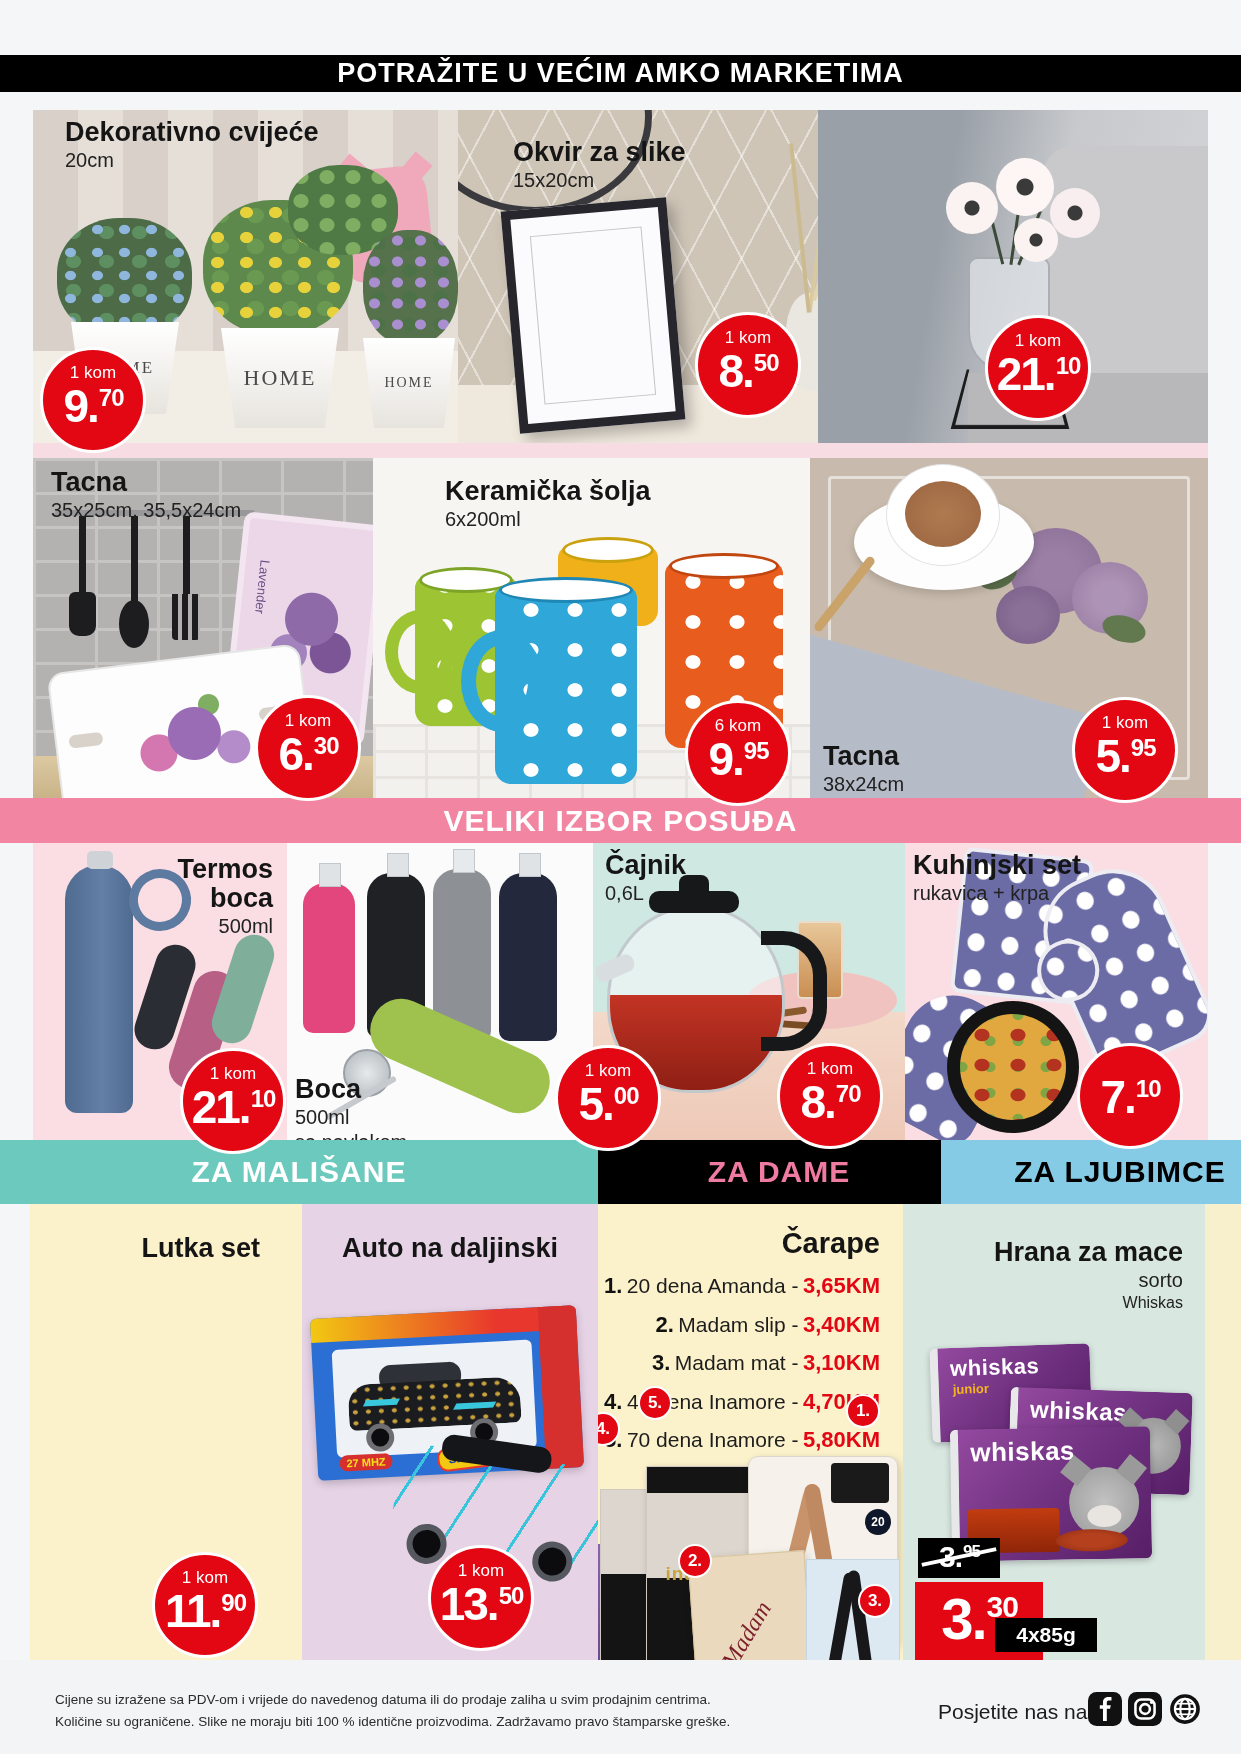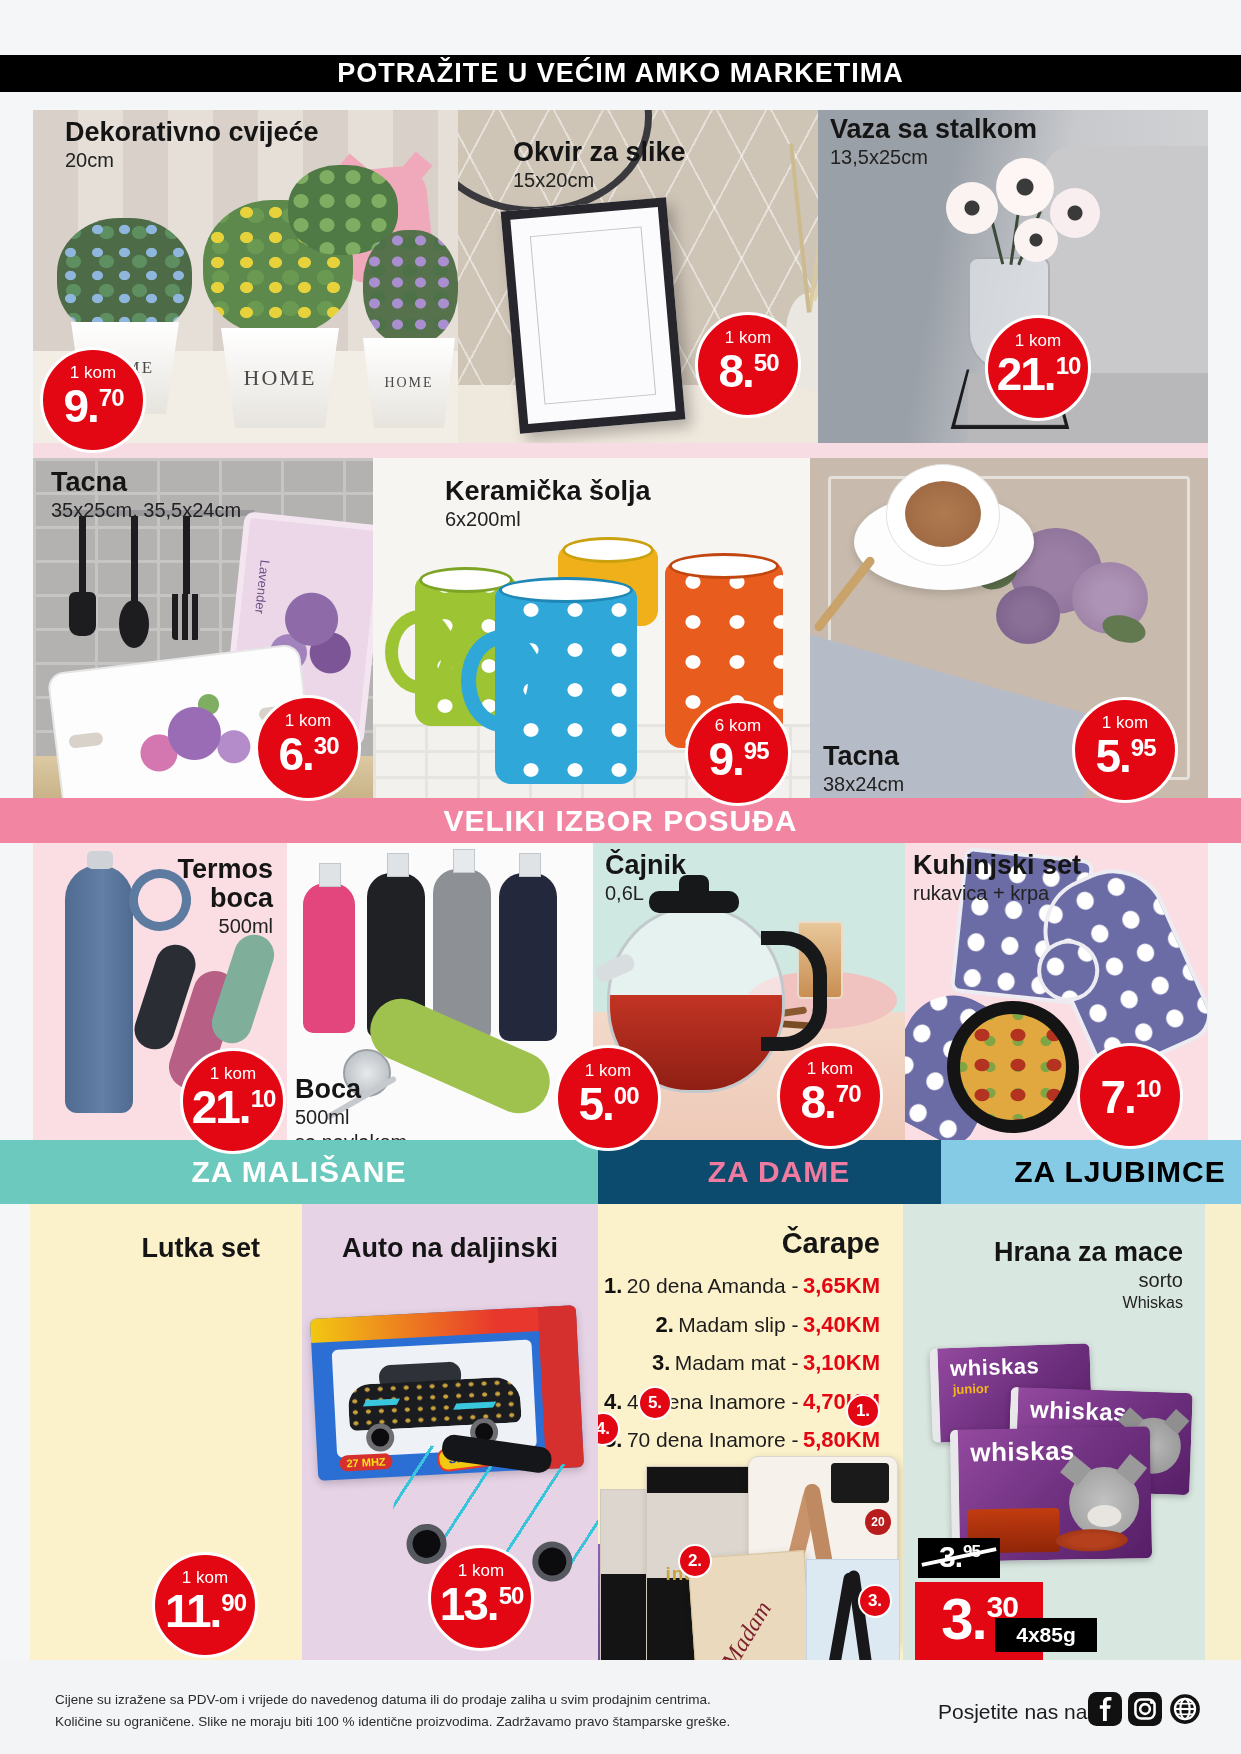--- a/index.html
+++ b/index.html
@@ -121,24 +121,20 @@
         <div class="abs" style="left:150px;bottom:70px;width:78px;height:112px;background:rgba(222,226,230,.78);border:2px solid rgba(140,145,150,.6);border-radius:10px 10px 42px 42px;"></div>
         <div class="abs" style="left:142px;bottom:18px;width:94px;height:58px;border-left:3px solid #1c1c1e;border-right:3px solid #1c1c1e;border-bottom:3px solid #1c1c1e;transform:perspective(60px) rotateX(18deg);"></div>
         <div class="abs" style="left:176px;bottom:178px;width:3px;height:60px;background:#3d4a3a;transform:rotate(-14deg);"></div>
         <div class="abs" style="left:196px;bottom:178px;width:3px;height:66px;background:#3d4a3a;transform:rotate(8deg);"></div>
         <div class="abs" style="left:210px;bottom:176px;width:3px;height:58px;background:#3d4a3a;transform:rotate(22deg);"></div>
         <div class="abs" style="left:128px;top:72px;width:52px;height:52px;border-radius:50%;background:radial-gradient(#3a3a3a 7px,#fbf3f1 8px);"></div>
         <div class="abs" style="left:178px;top:48px;width:58px;height:58px;border-radius:50%;background:radial-gradient(#3a3a3a 8px,#fdf6f4 9px);"></div>
         <div class="abs" style="left:232px;top:78px;width:50px;height:50px;border-radius:50%;background:radial-gradient(#3a3a3a 7px,#f8eef0 8px);"></div>
         <div class="abs" style="left:196px;top:108px;width:44px;height:44px;border-radius:50%;background:radial-gradient(#3a3a3a 6px,#fbf3f1 7px);"></div>
       </div>
-      <div class="ptitle" style="left:12px;top:5px;">
-        <h2>Vaza sa stalkom</h2>
-        <div class="sz">13,5x25cm</div>
-      </div>
     </div>
 
     <div class="badge" style="left:7px;top:237px;">
       <div class="bq">1 kom</div>
       <div class="bp"><span class="main">9.</span><span class="sup">70</span></div>
     </div>
     <div class="badge" style="left:662px;top:202px;">
       <div class="bq">1 kom</div>
       <div class="bp"><span class="main">8.</span><span class="sup">50</span></div>
     </div>
@@ -328,21 +324,21 @@
       <div class="bp"><span class="main">8.</span><span class="sup">70</span></div>
     </div>
     <div class="badge nq" style="left:1044px;top:200px;">
       <div class="bp"><span class="main">7.</span><span class="sup">10</span></div>
     </div>
   </div>
 
   <div class="band" style="left:0;width:598px;background:#6cc9bd;color:#fff;">
     <span>ZA MALIŠANE</span>
   </div>
-  <div class="band" style="left:598px;width:362px;background:#0c4a6e;color:#ef7ba1;justify-content:center;">
+  <div class="band" style="left:598px;width:362px;background:#000000;color:#ef7ba1;justify-content:center;">
     <span>ZA DAME</span>
   </div>
   <div class="band" style="left:941px;width:358px;background:#85cbe6;color:#000000;">
     <span>ZA LJUBIMCE</span>
   </div>
 
   <div class="abs" style="left:30px;top:1204px;width:272px;height:456px;background:#fbf1cb;overflow:hidden;">
     <div class="ptitle" style="right:42px;top:30px;text-align:right;">
       <h2>Lutka set</h2>
     </div>
@@ -399,21 +395,21 @@
     </div>
     <div class="abs" style="left:48px;top:262px;width:118px;height:205px;background:#dcd6ce;border:1px solid #cfc9c0;box-shadow:2px 3px 8px rgba(0,0,0,.2);">
       <div class="abs" style="left:0;right:0;top:0;height:26px;background:#141414;"></div>
       <div class="abs" style="left:0;right:0;bottom:0;height:46%;background:#141414;"></div>
       <span class="abs" style="left:0;right:0;top:96px;text-align:center;color:#c9a33d;font-size:19px;font-weight:700;letter-spacing:1px;">inamore</span>
     </div>
     <div class="abs" style="left:150px;top:252px;width:148px;height:190px;background:#f6f1ea;border:1px solid #ddd6cc;border-radius:10px;box-shadow:2px 3px 8px rgba(0,0,0,.18);">
       <div class="abs" style="right: 8px;top:6px;width:58px;height:40px;background:#1a1a1a;border-radius:4px;"></div>
       <div class="abs" style="left:40px;top:30px;width:16px;height:130px;background:#c8936b;border-radius:8px;transform:rotate(14deg);"></div>
       <div class="abs" style="left:66px;top:26px;width:16px;height:140px;background:#bf8a61;border-radius:8px;transform:rotate(-10deg);"></div>
-      <span class="abs" style="right:6px;top:52px;width:26px;height:26px;background:#b91c1c;color:#fff;border-radius:50%;font-size:12px;font-weight:800;display:flex;align-items:center;justify-content:center;">20</span>
+      <span class="abs" style="right:6px;top:52px;width:26px;height:26px;background:#0f172a;color:#fff;border-radius:50%;font-size:12px;font-weight:800;display:flex;align-items:center;justify-content:center;">20</span>
     </div>
     <div class="abs" style="left:95px;top:350px;width:115px;height:160px;background:#ead9bd;border:1px solid #d8c49f;transform:rotate(-4deg);box-shadow:2px 3px 8px rgba(0,0,0,.18);">
       <span class="abs" style="left:16px;top:66px;font-family:'Liberation Serif',serif;font-style:italic;font-size:24px;color:#7a1f2b;transform:rotate(-55deg);">Madam</span>
     </div>
     <div class="abs" style="left:208px;top:355px;width:92px;height:160px;background:#dce9f2;border:1px solid #c4d6e4;">
       <div class="abs" style="left:28px;top:12px;width:12px;height:110px;background:#18181a;border-radius:6px;transform:rotate(10deg);"></div>
       <div class="abs" style="left:48px;top:10px;width:12px;height:116px;background:#18181a;border-radius:6px;transform:rotate(-8deg);"></div>
 
     </div>
 

